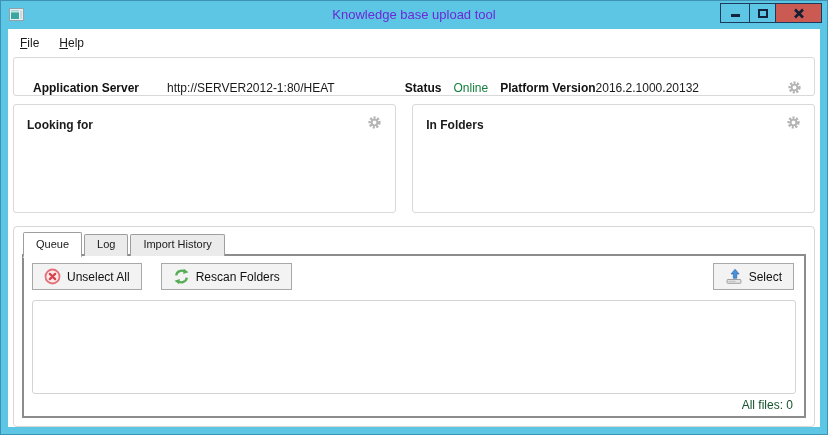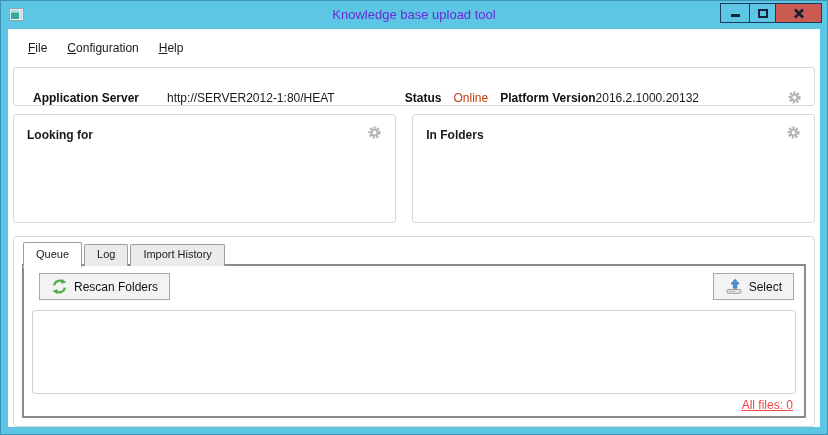--- a/index.html
+++ b/index.html
@@ -28,36 +28,36 @@
   .win-btn.max { width:27px; }
   .win-btn.close { width:47px; background:#cb5a52; }
 
   
   .client {
     position:absolute; left:7px; right:7px; top:28px; bottom:7px;
     background:#ffffff; display:flex; flex-direction:column;
     font-size:12px; color:#1a1a1a;
   }
 
-  .menubar { height:37px; display:flex; align-items:center; padding-left:10px; }
+  .menubar { height:27px; display:flex; align-items:center; padding-left:2px; }
   .menu-item { padding:4px 10px; cursor:default; }
   .menu-label { display:inline-block; }
   .menu-label::first-letter { text-decoration:underline; }
 
   .box { border:1px solid #d9d9d9; border-radius:3px; background:#fff; }
 
   .server-bar {
     margin:1px 5px 0 5px; height:39px;
     display:flex; align-items:flex-end; padding:0 12px 0 19px;
     white-space:nowrap;
   }
   .lbl { font-weight:bold; color:#111; }
   .server-bar .value { margin-left:28px; }
   .status-group { margin-left:auto; display:flex; align-items:center; }
-  .status-online { margin:0 12px; color:#c2410c; }
+  .status-online { margin:0 12px; color:#15803d; }
   .platform-val { }
   .server-gear { margin-left:88px; display:flex; align-items:center; }
 
   .panels { margin:8px 5px 0 5px; display:flex; gap:16px; height:109px; }
   .panel { flex:1; padding:10px 13px; position:relative; }
   .panel.right { flex:1.055; }
   .panel-head { display:flex; align-items:flex-start; }
   .panel-title { font-weight:bold; padding-top:3px; }
   .panel-gear { margin-left:auto; }
 
@@ -88,21 +88,21 @@
     display:flex; align-items:center; gap:6px;
     background:#f3f3f3; border:1px solid #a8a8a8;
     padding:0 11px; height:27px; font-size:12px; color:#111;
     font-family:"Liberation Sans", sans-serif; cursor:default;
   }
   .tool-btn.rescan { margin-left:7px; }
   .tool-btn.upload { margin-left:auto; margin-right:2px; }
 
   .listbox { flex:1; margin-top:10px; border:1px solid #d4d4d4; border-radius:3px; background:#fff; }
 
-  .page-footer { text-align:right; padding:4px 3px 0 0; font-size:12px; color:#ef4444;text-decoration:underline; }
+  .page-footer { text-align:right; padding:4px 3px 0 0; font-size:12px; color:#14532d; }
 
   .gear-svg { display:block; }
 </style>
 </head>
 <body>
 
 <div class="window">
 
   <div class="titlebar">
     <svg class="app-icon" viewBox="0 0 15 13">
@@ -128,21 +128,20 @@
             <path d="M2 1.5 L10 9.5 M10 1.5 L2 9.5" stroke="#131f33" stroke-width="2.6"></path>
           </svg>
       </div>
     </div>
   </div>
 
   <div class="client">
 
     <div class="menubar">
       <div class="menu-item"><span class="menu-label">File</span></div>
-      <div class="menu-item"><span class="menu-label">Configuration</span></div>
       <div class="menu-item"><span class="menu-label">Help</span></div>
     </div>
 
     <div class="server-bar box">
       <span class="lbl">Application Server</span>
       <span class="value">http://SERVER2012-1:80/HEAT</span>
       <span class="status-group">
         <span class="lbl">Status</span>
         <span class="status-online">Online</span>
         <span class="lbl">Platform Version</span>
@@ -184,20 +183,27 @@
     <div class="tab-group">
       <div class="tabstrip">
         <div class="tab active">Queue</div>
         <div class="tab">Log</div>
         <div class="tab">Import History</div>
       </div>
 
       <div class="tab-page">
 
         <div class="toolbar">
+          <button class="tool-btn">
+            <svg width="17" height="17" viewBox="0 0 16 16">
+              <circle cx="8" cy="8" r="6.6" fill="#fbeaea" stroke="#e2717a" stroke-width="1.7"></circle>
+              <path d="M5.5 5.5 L10.5 10.5 M10.5 5.5 L5.5 10.5" stroke="#d9454f" stroke-width="2.1" stroke-linecap="round"></path>
+            </svg>
+            <span>Unselect All</span>
+          </button>
 
 
           <button class="tool-btn rescan">
             <svg width="17" height="17" viewBox="0 0 16 16">
               <path d="M3 7 A5.2 5.2 0 0 1 11.3 3.6" fill="none" stroke="#56ad56" stroke-width="2.2"></path>
               <polygon points="10.2,0.8 14.6,4.1 9.6,5.6" fill="#56ad56"></polygon>
               <path d="M13 9 A5.2 5.2 0 0 1 4.7 12.4" fill="none" stroke="#56ad56" stroke-width="2.2"></path>
               <polygon points="5.8,15.2 1.4,11.9 6.4,10.4" fill="#56ad56"></polygon>
             </svg>
             <span>Rescan Folders</span>

